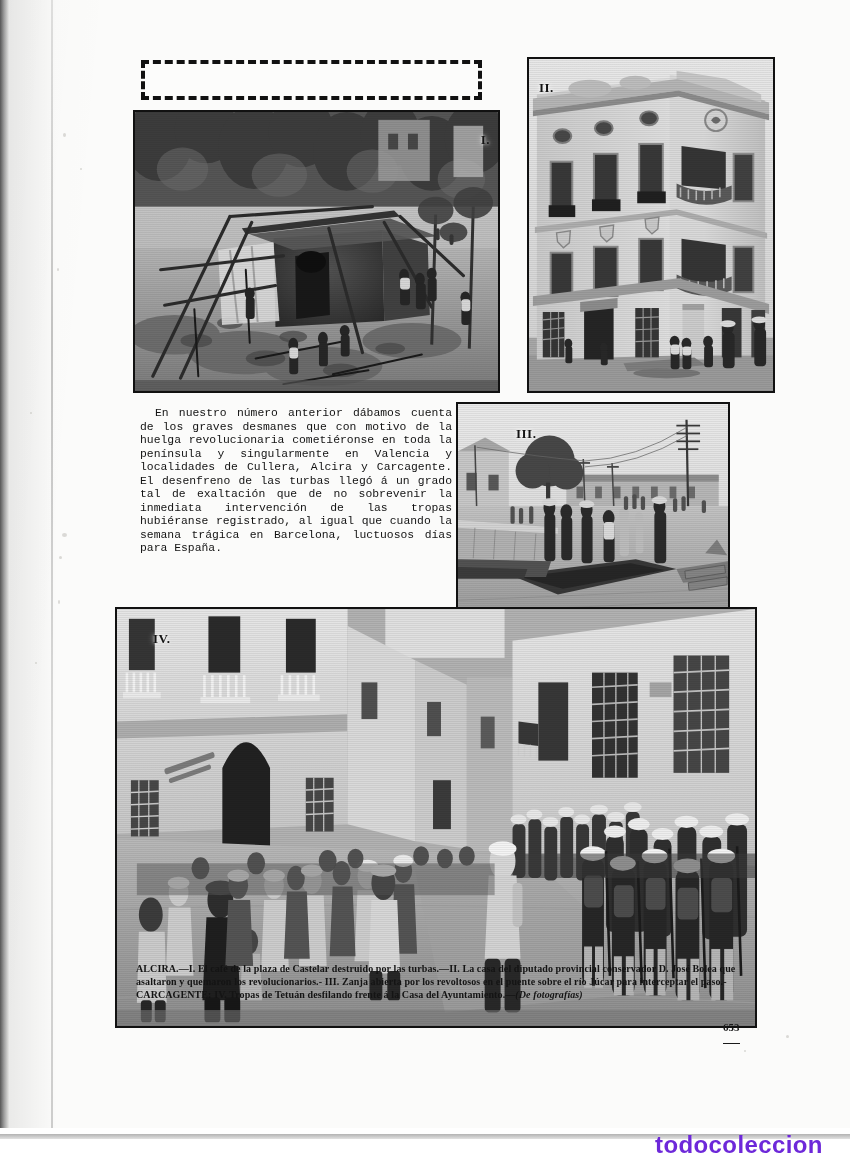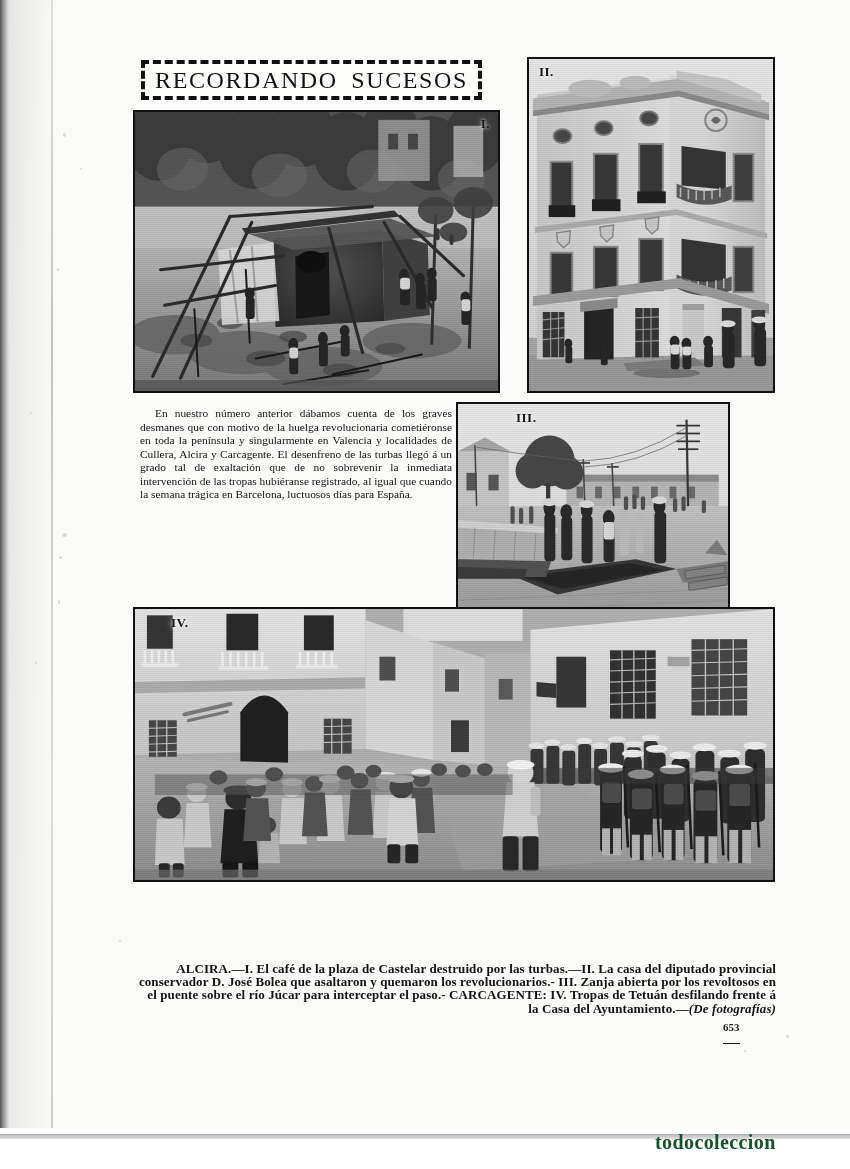--- a/index.html
+++ b/index.html
@@ -119,64 +119,65 @@
   }
   .photo .num {
     position: absolute;
     z-index: 40;
     font-family: "Liberation Serif", serif;
     font-weight: 700;
     font-size: 13px;
     color: #17171a;
     text-shadow: 0 0 3px rgba(255,255,255,.85), 0 0 6px rgba(255,255,255,.7);
     letter-spacing: .5px;
+    margin-top: 16px;
   }
   .photo svg { display:block; width:100%; height:100%; }
 
   
   .grain {
     position: absolute; inset: 0; z-index: 30;
     pointer-events: none;
     background-image:
       repeating-linear-gradient(0deg, rgba(0,0,0,.10) 0 1px, rgba(255,255,255,.05) 1px 2px);
     opacity: .55;
     mix-blend-mode: multiply;
   }
 
   #photo1 { left: 133px; top: 110px; width: 367px; height: 283px; }
   #photo2 { left: 527px; top: 57px;  width: 248px; height: 336px; }
   #photo3 { left: 456px; top: 402px; width: 274px; height: 226px; }
-  #photo4 { left: 133px; top: 607px; width: 642px; height: 275px; }
+  #photo4 { left: 115px; top: 607px; width: 642px; height: 421px; }
 
   
   .textcol {
     position: absolute;
     left: 140px; top: 407px;
     width: 312px;
-    font-family: Liberation Serif, serif;
+    font-family: Liberation Mono, monospace;
     font-size: 11.4px;
     line-height: 13.55px;
     color: #131313;
     text-align: justify;
     text-justify: inter-word;
   }
   .textcol p { margin: 0; text-indent: 15px; }
   .textcol p + p { margin-top: 1px; }
 
   
   .caption {
     position: absolute;
     left: 136px; top: 962px;
     width: 640px;
     font-family: "Liberation Serif", serif;
-    font-size: 13px;
+    font-size: 10px;
     line-height: 13.2px;
     font-weight: 700;
     color: #141414;
-    text-align: right;
+    text-align: left;
     letter-spacing: .1px;
   }
   .caption i { font-style: italic; font-weight: 700; }
 
   
   .folio {
     position: absolute;
     left: 723px; top: 1022px;
     font-family: "Liberation Serif", serif;
     font-size: 11px;
@@ -184,25 +185,25 @@
     color: #1a1a1a;
     padding-bottom: 10px;
     border-bottom: 1.6px solid #1a1a1a;
     line-height: 11px;
   }
 
   
   .watermark {
     position: absolute;
     left: 655px; top: 1131px;
-    font-family: Liberation Serif, serif;
-    font-size: 20px;
+    font-family: Liberation Sans, sans-serif;
+    font-size: 24px;
     font-weight: 700;
     letter-spacing: .4px;
-    color: #14532d;
+    color: #6d28d9;
     text-shadow: 0 1px 0 #fff;
   }
 </style>
 </head>
 <body>
 
 <div id="scan">
 
   <div class="paper"></div>
   <div class="fold-shade"></div>
@@ -217,21 +218,20 @@
   <div class="speck" style="left:59px;top:556px;width:3px;height:3px;"></div>
   <div class="speck" style="left:58px;top:600px;width:2px;height:4px;"></div>
   <div class="speck" style="left:35px;top:662px;width:2px;height:2px;"></div>
   <div class="speck" style="left:786px;top:1035px;width:3px;height:3px;"></div>
   <div class="speck" style="left:744px;top:1050px;width:2px;height:2px;"></div>
   <div class="speck" style="left:119px;top:940px;width:2px;height:2px;"></div>
 
   <div class="content">
 
     <div class="title-frame"></div>
-    <div class="title-text">RECORDANDO  SUCESOS</div>
 
     <div class="photo" id="photo1">
       <svg viewBox="0 0 367 283" preserveAspectRatio="none">
         <defs>
           <linearGradient id="p1sky" x1="0" y1="0" x2="0" y2="1">
             <stop offset="0" stop-color="#cfcdc7"></stop>
               <stop offset="1" stop-color="#a9a7a1"></stop>
           </linearGradient>
           <linearGradient id="p1gnd" x1="0" y1="0" x2="0" y2="1">
             <stop offset="0" stop-color="#b4b2ab"></stop>

